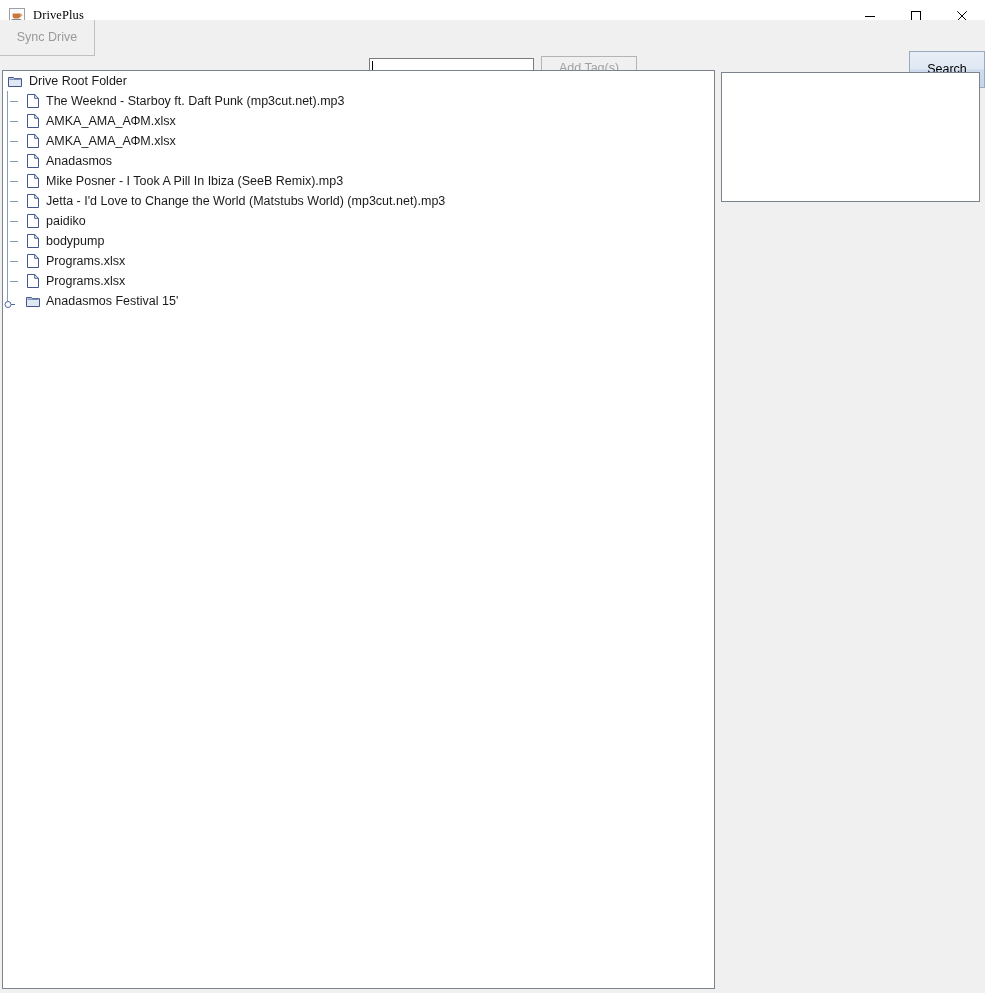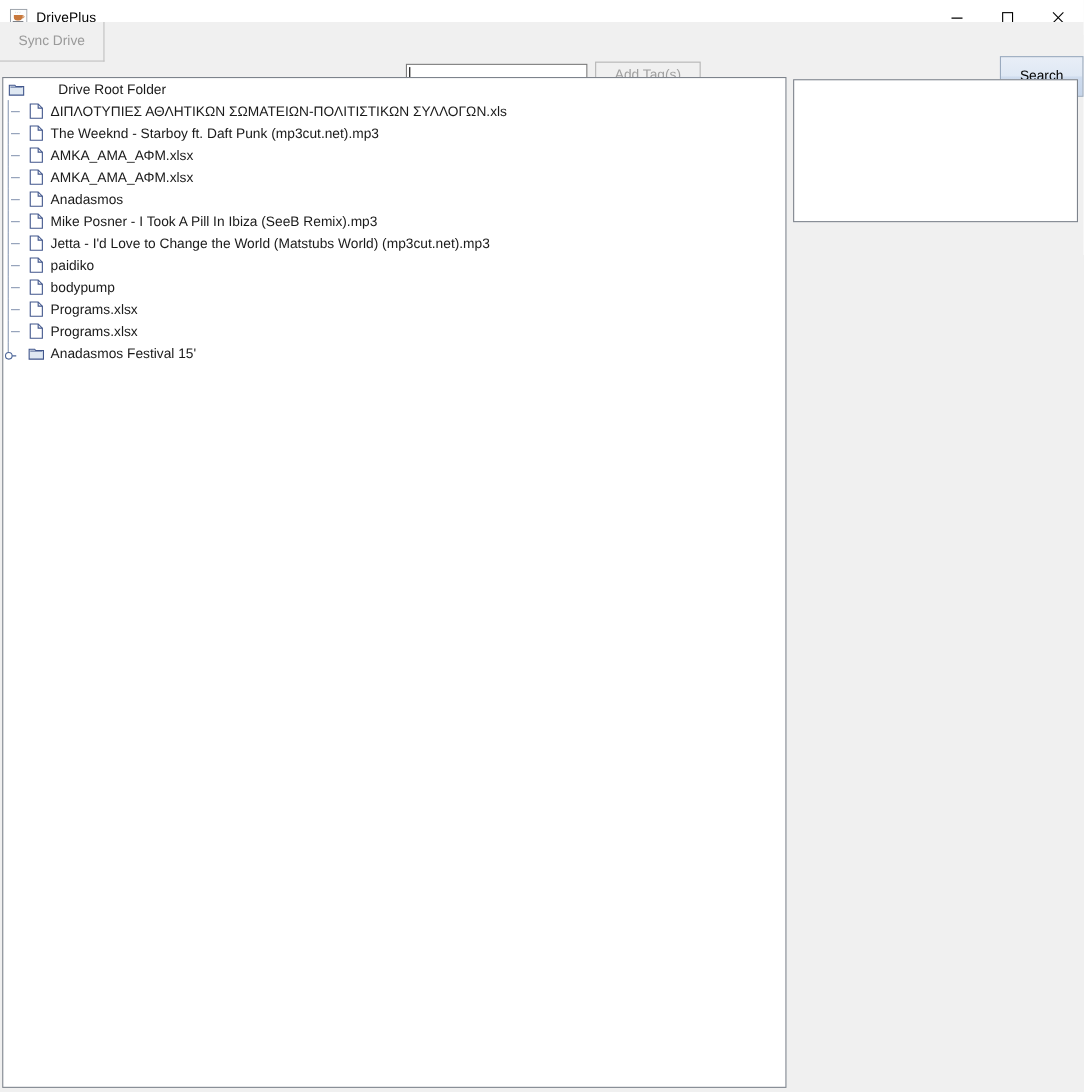--- a/index.html
+++ b/index.html
@@ -38,20 +38,21 @@
     width: 16px; height: 16px;
     margin-left: 9px;
     margin-right: 8px;
     flex: 0 0 auto;
     position: relative;
   }
   .title-text {
     font-size: 12.5px;
     color: #000000;
     letter-spacing: 0.1px;
+    font-family: Liberation Serif, serif;
   }
   .win-buttons {
     position: absolute;
     right: 0; top: 0;
     height: 31px;
     display: flex;
   }
   .win-btn {
     width: 46px; height: 31px;
     display: flex;
@@ -149,21 +150,21 @@
     height: 20px;
     display: flex;
     align-items: center;
     white-space: nowrap;
   }
   .tree-label {
     font-size: 12.5px;
     color: #1a1a1a;
     line-height: 20px;
   }
-  .root-row { padding-left: 3px; gap: 24px; }
+  .root-row { padding-left: 3px; }
   .root-row .tree-label { margin-left: 5px; }
 
   .child-row { padding-left: 3px; }
   .child-row .connector {
     position: relative;
     width: 18px;
     height: 20px;
     flex: 0 0 auto;
   }
   
@@ -268,30 +269,20 @@
       <div class="tree-row root-row">
         <span class="icon-wrap">
           <svg width="16" height="13" viewBox="0 0 16 13">
             <path d="M1.5 2.5h5l1 1.2h7v7.8h-13z" fill="#dfe8f2" stroke="#41568c" stroke-width="1"></path>
             <path d="M2.5 4.2h11" stroke="#41568c" stroke-width="0.8" fill="none"></path>
           </svg>
         </span>
         <span class="tree-label">Drive Root Folder</span>
       </div>
 
-    <div class="tree-row child-row">
-          <span class="connector"></span>
-          <span class="icon-wrap">
-            <svg width="14" height="16" viewBox="0 0 14 16">
-              <path d="M1.5 1.5h7.2l3.8 3.8v9.2h-11z" fill="#ffffff" stroke="#41568c" stroke-width="1"></path>
-              <path d="M8.7 1.5v3.8h3.8" fill="none" stroke="#41568c" stroke-width="1"></path>
-            </svg>
-          </span>
-          <span class="tree-label sp">ΔΙΠΛΟΤΥΠΙΕΣ ΑΘΛΗΤΙΚΩΝ ΣΩΜΑΤΕΙΩΝ-ΠΟΛΙΤΙΣΤΙΚΩΝ ΣΥΛΛΟΓΩΝ.xls</span>
-        </div>
         <div class="tree-row child-row">
           <span class="connector"></span>
           <span class="icon-wrap">
             <svg width="14" height="16" viewBox="0 0 14 16">
               <path d="M1.5 1.5h7.2l3.8 3.8v9.2h-11z" fill="#ffffff" stroke="#41568c" stroke-width="1"></path>
               <path d="M8.7 1.5v3.8h3.8" fill="none" stroke="#41568c" stroke-width="1"></path>
             </svg>
           </span>
           <span class="tree-label sp">The Weeknd - Starboy ft. Daft Punk (mp3cut.net).mp3</span>
         </div>

